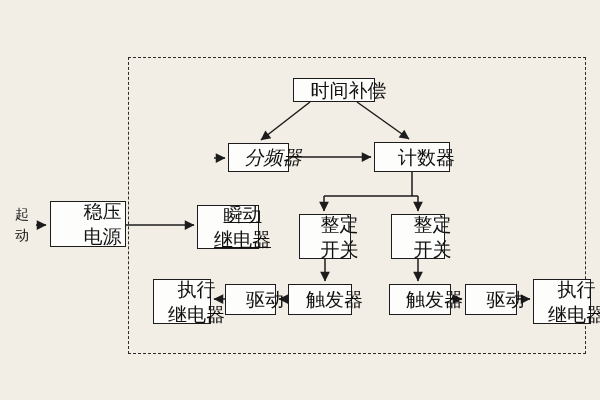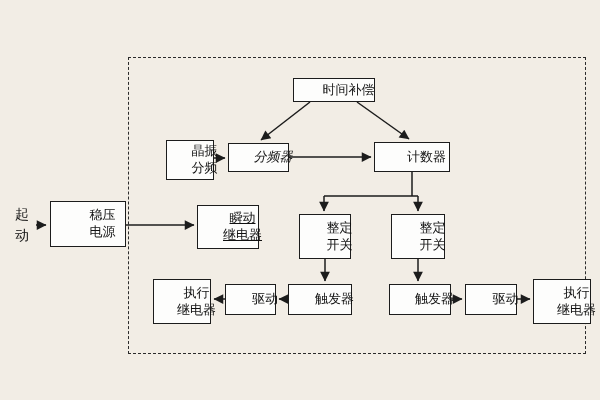--- a/index.html
+++ b/index.html
@@ -20,21 +20,21 @@
     pointer-events:none;
   }
   .node{
     position:absolute;
     background:#fdfdfc;
     border:1.5px solid #1c1c1c;
     display:flex;
     flex-direction:column;
     align-items:center;
     justify-content:center;
-    font-size:13px;
+    font-size:19px;
     line-height:1.3;
     color:#111;
     box-sizing:border-box;
     text-align:center;
     white-space:nowrap;
     padding-left:29px;
   }
   .plain{
     position:absolute;
     display:flex;
@@ -86,24 +86,20 @@
 
   <div class="node" style="left:50px;top:201px;width:76px;height:46px;justify-content:center;">
     <span>稳压</span>
     <span>电源</span>
   </div>
 
   <div class="node" style="left:293px;top:78px;width:82px;height:24px;">
     <span>时间补偿</span>
   </div>
 
-  <div class="node" style="left:166px;top:140px;width:48px;height:40px;">
-    <span>晶振</span>
-    <span>分频</span>
-  </div>
 
   <div class="node" style="left:228px;top:143px;width:61px;height:29px;font-style:italic;">
     <span>分频器</span>
   </div>
 
   <div class="node" style="left:374px;top:142px;width:76px;height:30px;">
     <span>计数器</span>
   </div>
 
   <div class="node" style="left:197px;top:205px;width:62px;height:44px;text-decoration:underline;">

